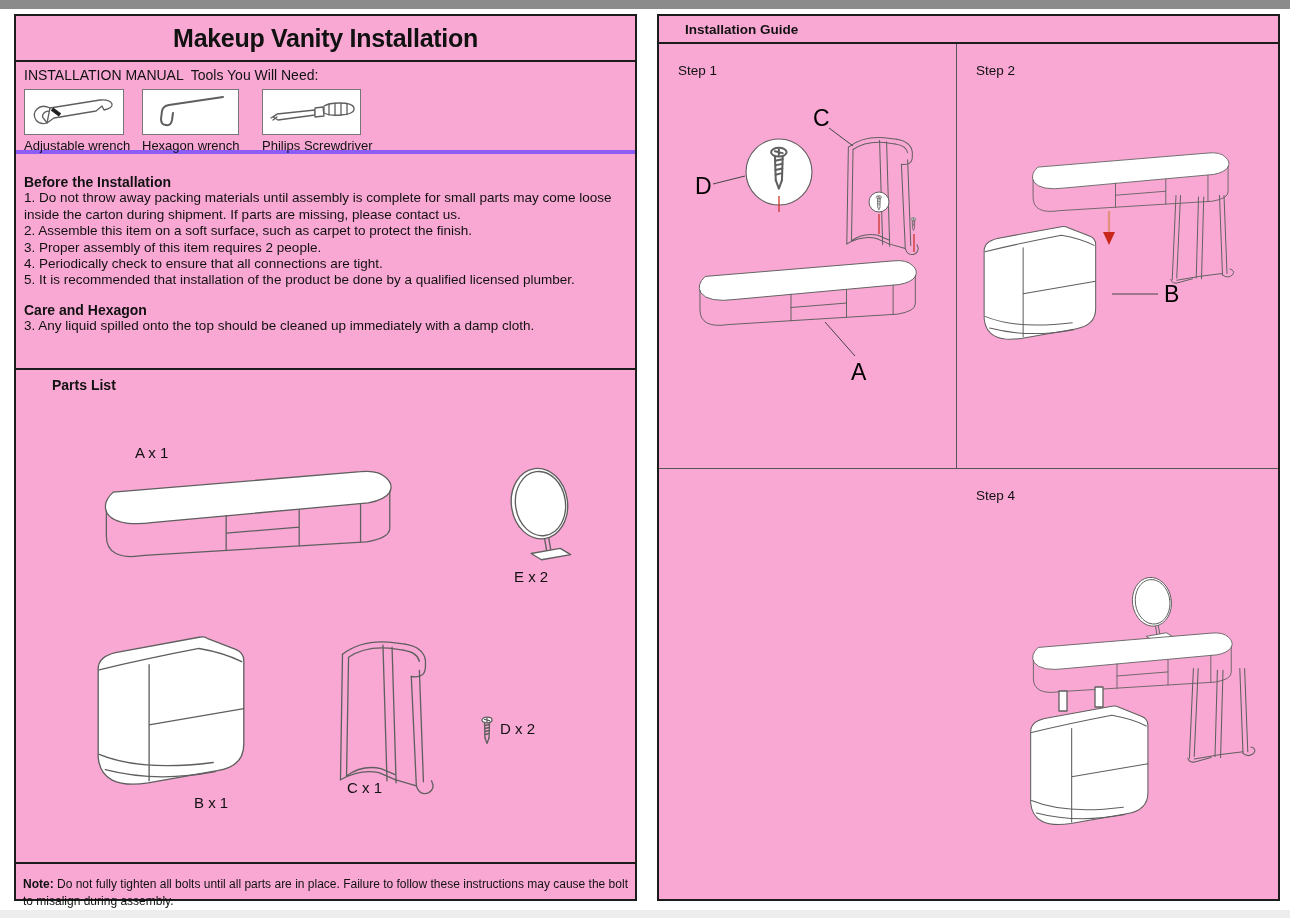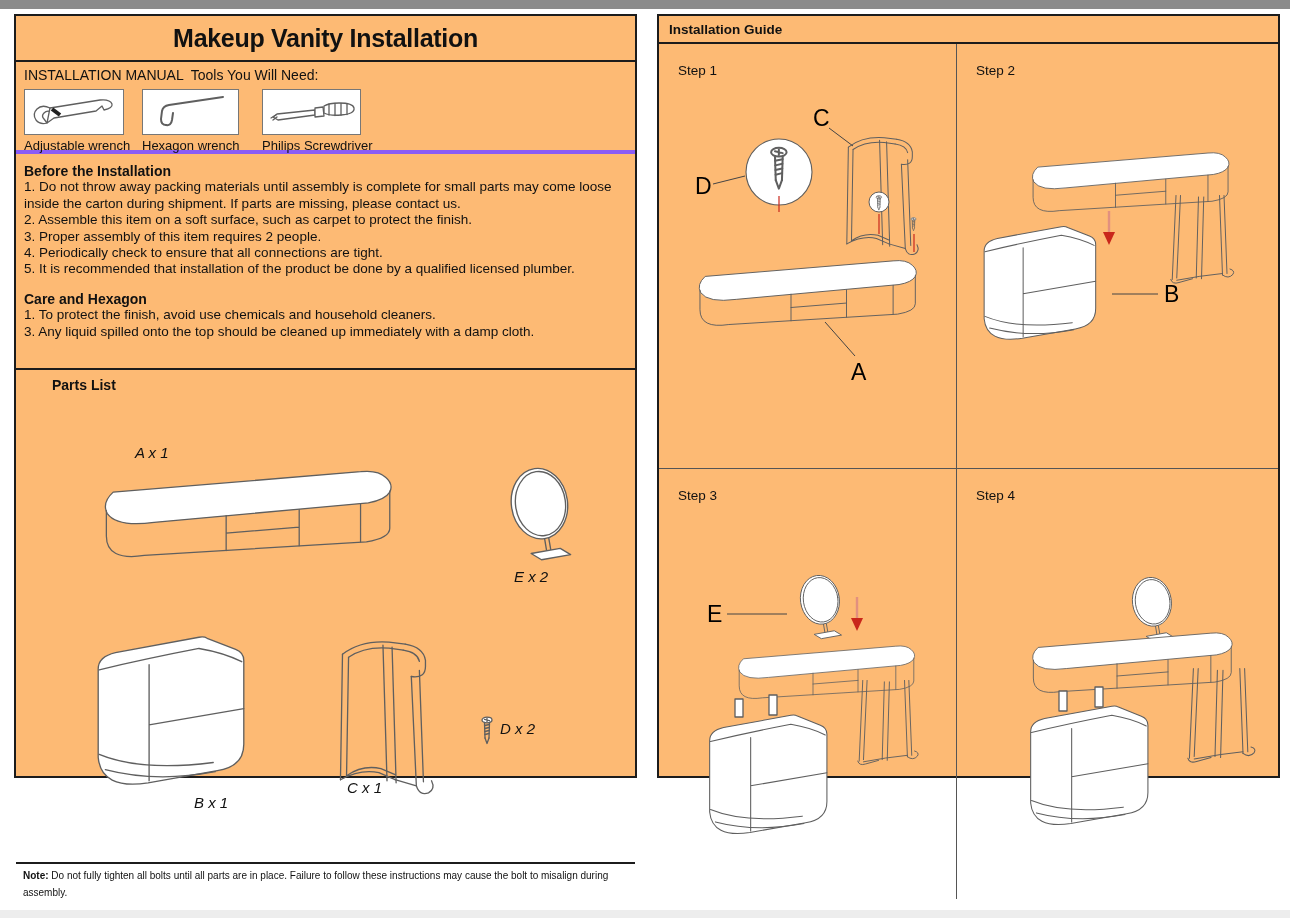--- a/index.html
+++ b/index.html
@@ -2,44 +2,44 @@
 <html style="--accent-red: #c9271b; --arrow-shaft: #e2907f; --line-gray: #5f5f5f;"><head>
 <meta charset="utf-8">
 <style>
   html,body{margin:0;padding:0;}
   body{
     width:1290px;height:918px;position:relative;background:#fff;
     font-family:"Liberation Sans",sans-serif;color:#111;overflow:hidden;
   }
   .topbar{position:absolute;left:0;top:0;width:1290px;height:9px;background:#8b8b8b;}
   .bottombar{position:absolute;left:0;top:910px;width:1290px;height:8px;background:#ededed;}
-  .page{position:absolute;top:14px;height:764px;background:#fdba74;border:2px solid #1c1c1c;box-sizing:border-box;}
+  .page{position:absolute;top:14px;height:887px;background:#f9a8d4;border:2px solid #1c1c1c;box-sizing:border-box;}
   .page-left{left:14px;width:623px;}
   .page-right{left:657px;width:623px;}
 
   
   .sec{position:absolute;left:0;width:100%;box-sizing:border-box;}
   .title-sec{top:0;height:46px;border-bottom:2px solid #1c1c1c;display:flex;align-items:center;justify-content:center;}
   .doc-title{font-size:25px;font-weight:bold;letter-spacing:-.3px;}
   .tools-sec{top:46px;height:92px;border-bottom:4px solid #8b5cf6;}
   .tools-heading{position:absolute;left:8px;top:5px;font-size:14px;white-space:pre-wrap;}
   .tool{position:absolute;top:27px;}
   .tool-box{width:100px;height:46px;border:1px solid #777;background:#fff;display:flex;align-items:center;justify-content:center;box-sizing:border-box;}
   .tool-label{font-size:13px;margin-top:3px;}
-  .text-sec{top:138px;height:216px;border-bottom:2px solid #1c1c1c;padding:9px 8px;font-size:13.5px;line-height:16.4px;}
+  .text-sec{top:138px;height:216px;border-bottom:2px solid #1c1c1c;padding:20px 8px;font-size:13.5px;line-height:16.4px;}
   .blk-heading{font-weight:bold;font-size:14px;}
   .gap{height:13px;}
   .parts-sec{top:354px;height:494px;border-bottom:2px solid #1c1c1c;}
   .parts-heading{position:absolute;left:8px;top:7px;font-weight:bold;font-size:14px;margin-left:28px;}
-  .note-sec{top:848px;height:37px;padding:4px 7px;font-size:10px;line-height:16.5px;border-radius:12px;}
-  .part-label{position:absolute;font-size:15px;font-style:italic;}
+  .note-sec{top:848px;height:37px;padding:12px 7px;font-size:12px;line-height:16.5px;border-radius:12px;}
+  .part-label{position:absolute;font-size:15px;}
   .fig{position:absolute;}
 
   
-  .ig-header{position:absolute;left:0;top:0;width:100%;height:28px;border-bottom:2px solid #1c1c1c;box-sizing:border-box;display:flex;align-items:center;padding-left:10px;font-weight:bold;font-size:13.5px;}
+  .ig-header{position:absolute;left:0;top:0;width:100%;height:28px;border-bottom:2px solid #1c1c1c;box-sizing:border-box;display:flex;align-items:center;padding-left:26px;font-weight:bold;font-size:13.5px;}
   .grid{position:absolute;left:0;top:28px;width:100%;height:855px;}
   .cell{position:absolute;box-sizing:border-box;}
   .c1{left:0;width:298px;}
   .c2{left:298px;width:321px;}
   .r1{top:0;height:425px;padding-left:20px;}
   .r2{top:425px;height:430px;}
   .c1.r1,.c1.r2{border-right:1px solid #555;}
   .c1.r1,.c2.r1{border-bottom:1px solid #555;}
   .step-label{position:absolute;left:19px;top:19px;font-size:13.5px;}
   .callout{font-size:23px;fill:#000;font-family:"Liberation Sans",sans-serif;}
@@ -146,21 +146,20 @@
 
   <div class="sec text-sec">
     <div class="blk-heading">Before the Installation</div>
     <div>1. Do not throw away packing materials until assembly is complete for small parts may come loose inside the carton during shipment. If parts are missing, please contact us.</div>
     <div>2. Assemble this item on a soft surface, such as carpet to protect the finish.</div>
     <div>3. Proper assembly of this item requires 2 people.</div>
     <div>4. Periodically check to ensure that all connections are tight.</div>
     <div>5. It is recommended that installation of the product be done by a qualified licensed plumber.</div>
     <div class="gap"></div>
     <div class="blk-heading">Care and Hexagon</div>
-    <div>1. To protect the finish, avoid use chemicals and household cleaners.</div>
     <div>3. Any liquid spilled onto the top should be cleaned up immediately with a damp cloth.</div>
   </div>
 
   <div class="sec parts-sec">
     <div class="parts-heading">Parts List</div>
 
     <div class="part-label" style="left:119px;top:74px">A x 1</div>
     <svg class="fig" style="left:62px;top:90px" width="345" height="112" viewBox="0 0 350 115">
       <use href="#slab"></use>
     </svg>
@@ -222,34 +221,20 @@
       <svg style="position:absolute;left:5px;top:55px" width="312" height="272" viewBox="0 0 312 272">
         <use href="#legs" transform="translate(208,95) scale(0.75)"></use>
         <use href="#slab" transform="translate(53,46) scale(0.67)"></use>
         <use href="#cab" transform="translate(12,116) scale(0.78)"></use>
         <use href="#arrow" transform="translate(141,112)"></use>
         <line class="leader" x1="150" y1="195" x2="196" y2="195"></line>
         <text class="callout" x="202" y="203">B</text>
       </svg>
     </div>
 
-    <div class="cell c1 r2">
-      <div class="step-label">Step 3</div>
-      <svg style="position:absolute;left:4px;top:50px" width="290" height="362" viewBox="0 0 290 362">
-        <use href="#legs" transform="translate(194,160) scale(0.72)"></use>
-        <use href="#slab" transform="translate(60,120) scale(0.60)"></use>
-        <rect class="lnf" x="72" y="180" width="8" height="18"></rect>
-        <rect class="lnf" x="106" y="176" width="8" height="20"></rect>
-        <use href="#cab" transform="translate(36,184) scale(0.82)"></use>
-        <use href="#mir" transform="translate(131,52) scale(0.72)"></use>
-        <use href="#arrow" transform="translate(188,78)"></use>
-        <line class="leader" x1="64" y1="95" x2="124" y2="95"></line>
-        <text class="callout" x="44" y="103">E</text>
-      </svg>
-    </div>
 
     <div class="cell c2 r2">
       <div class="step-label">Step 4</div>
       <svg style="position:absolute;left:2px;top:40px" width="318" height="372" viewBox="0 0 318 372">
         <use href="#legs" transform="translate(228,158) scale(0.8)"></use>
         <use href="#mir" transform="translate(167,64) scale(0.72)"></use>
         <use href="#slab" transform="translate(56,116) scale(0.68)"></use>
         <rect class="lnf" x="100" y="182" width="8" height="20"></rect>
         <rect class="lnf" x="136" y="178" width="8" height="20"></rect>
         <use href="#cab" transform="translate(61,185) scale(0.82)"></use>

